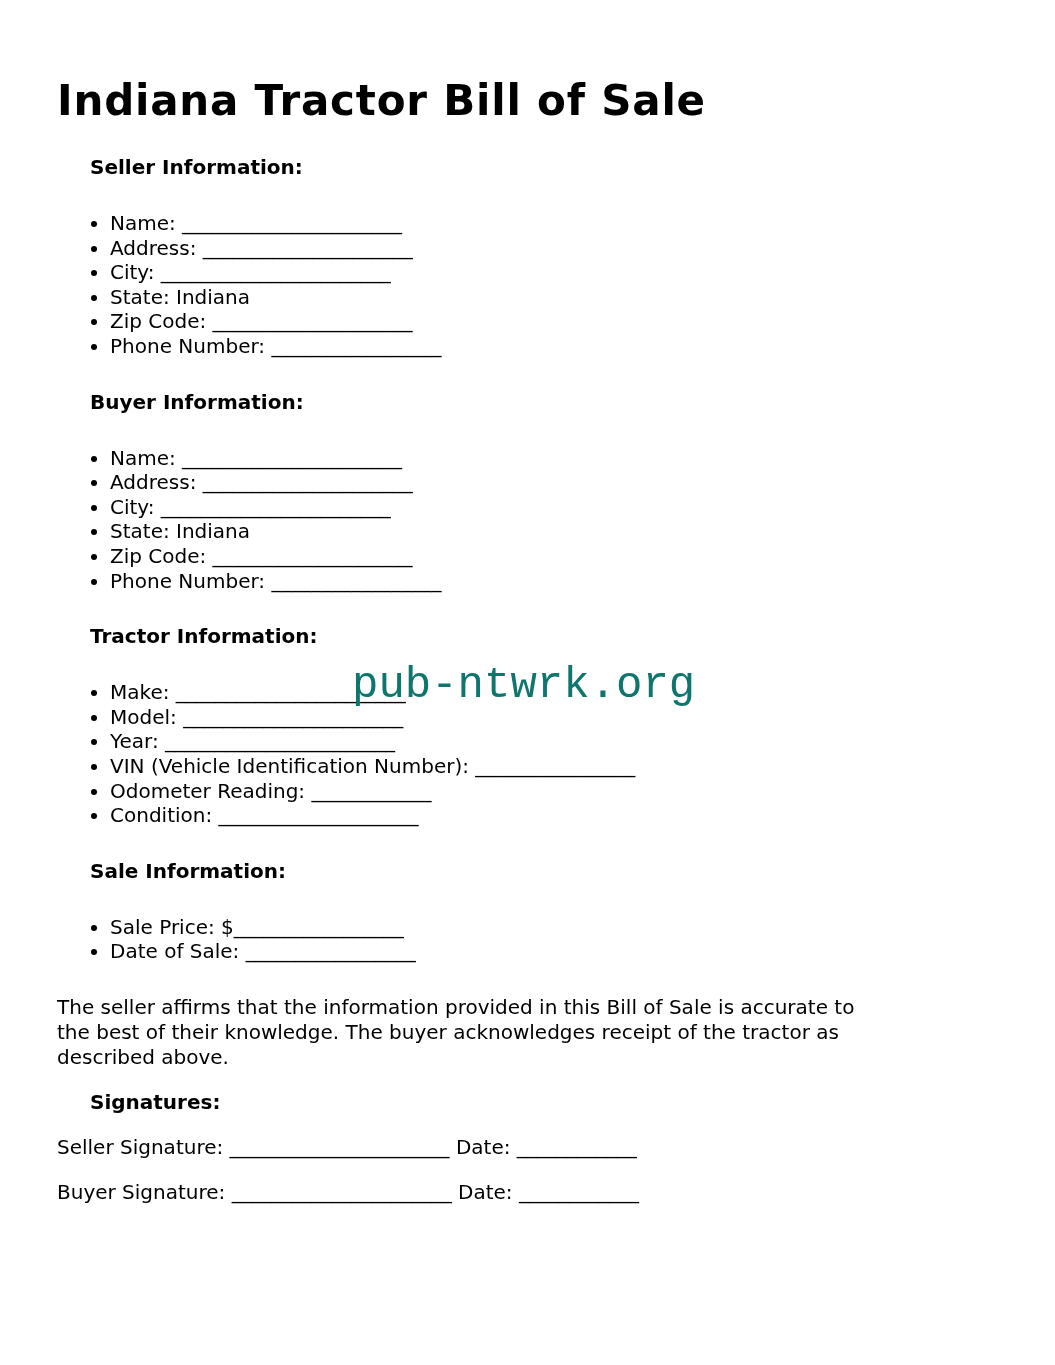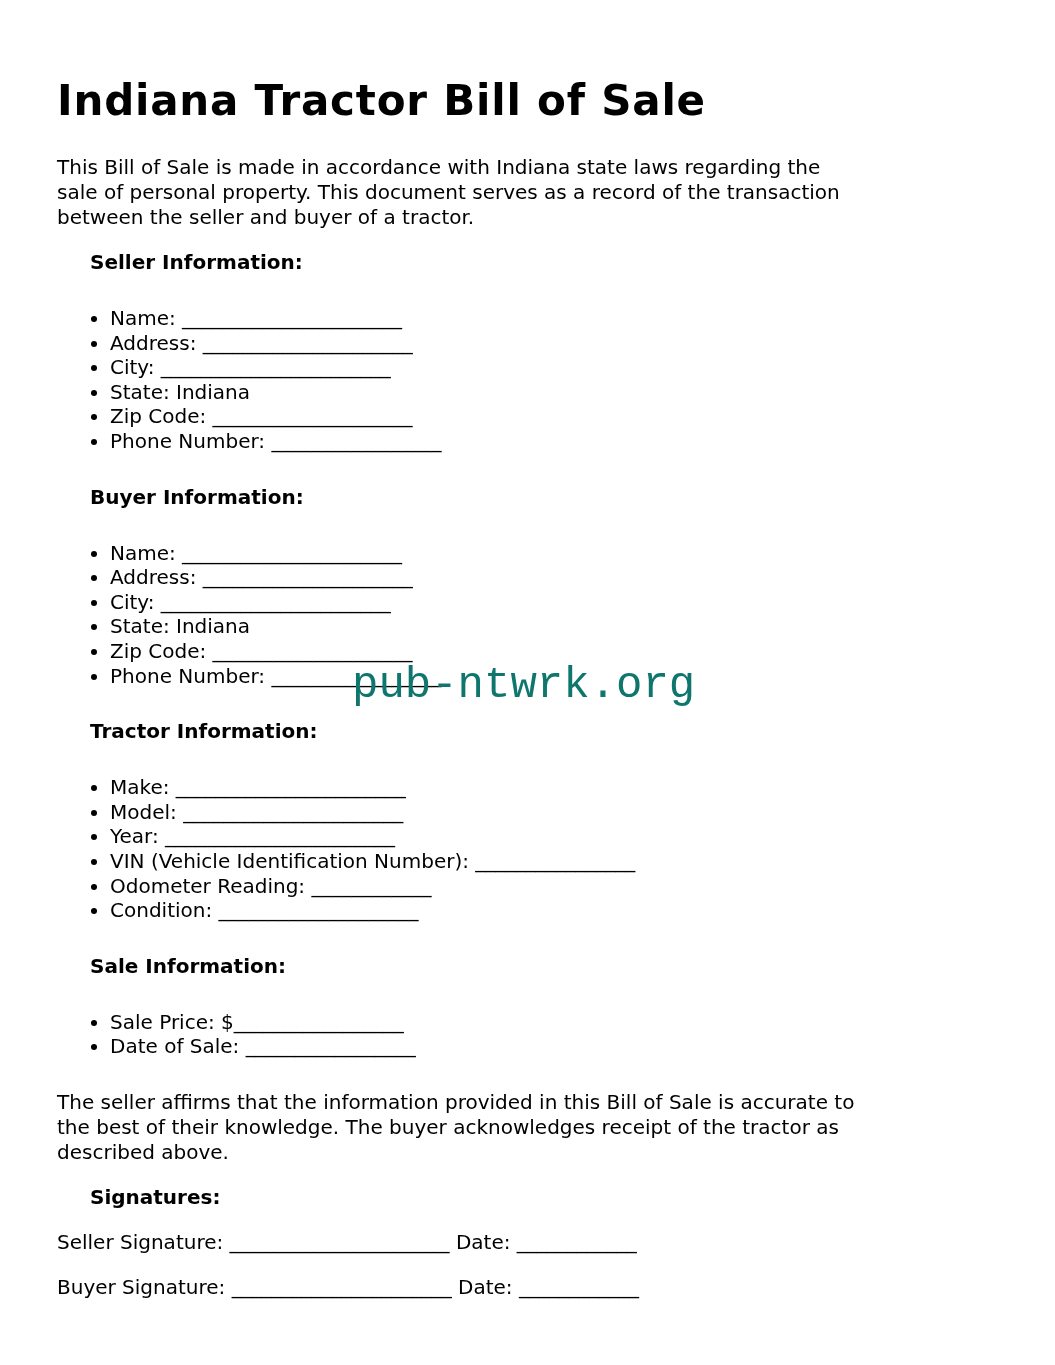--- a/index.html
+++ b/index.html
@@ -58,21 +58,20 @@
     white-space: nowrap;
   }
 </style>
 </head>
 <body>
 
 <div class="page">
 
   <h1 class="doc-title">Indiana Tractor Bill of Sale</h1>
 
-  <p>This Bill of Sale is made in accordance with Indiana state laws regarding the sale of personal property. This document serves as a record of the transaction between the seller and buyer of a tractor.</p>
 
   <p class="section-heading">Seller Information:</p>
   <ul class="info-list">
       <li>Name: ______________________</li>
       <li>Address: _____________________</li>
       <li>City: _______________________</li>
       <li>State: Indiana</li>
       <li>Zip Code: ____________________</li>
       <li>Phone Number: _________________</li>
     </ul>

